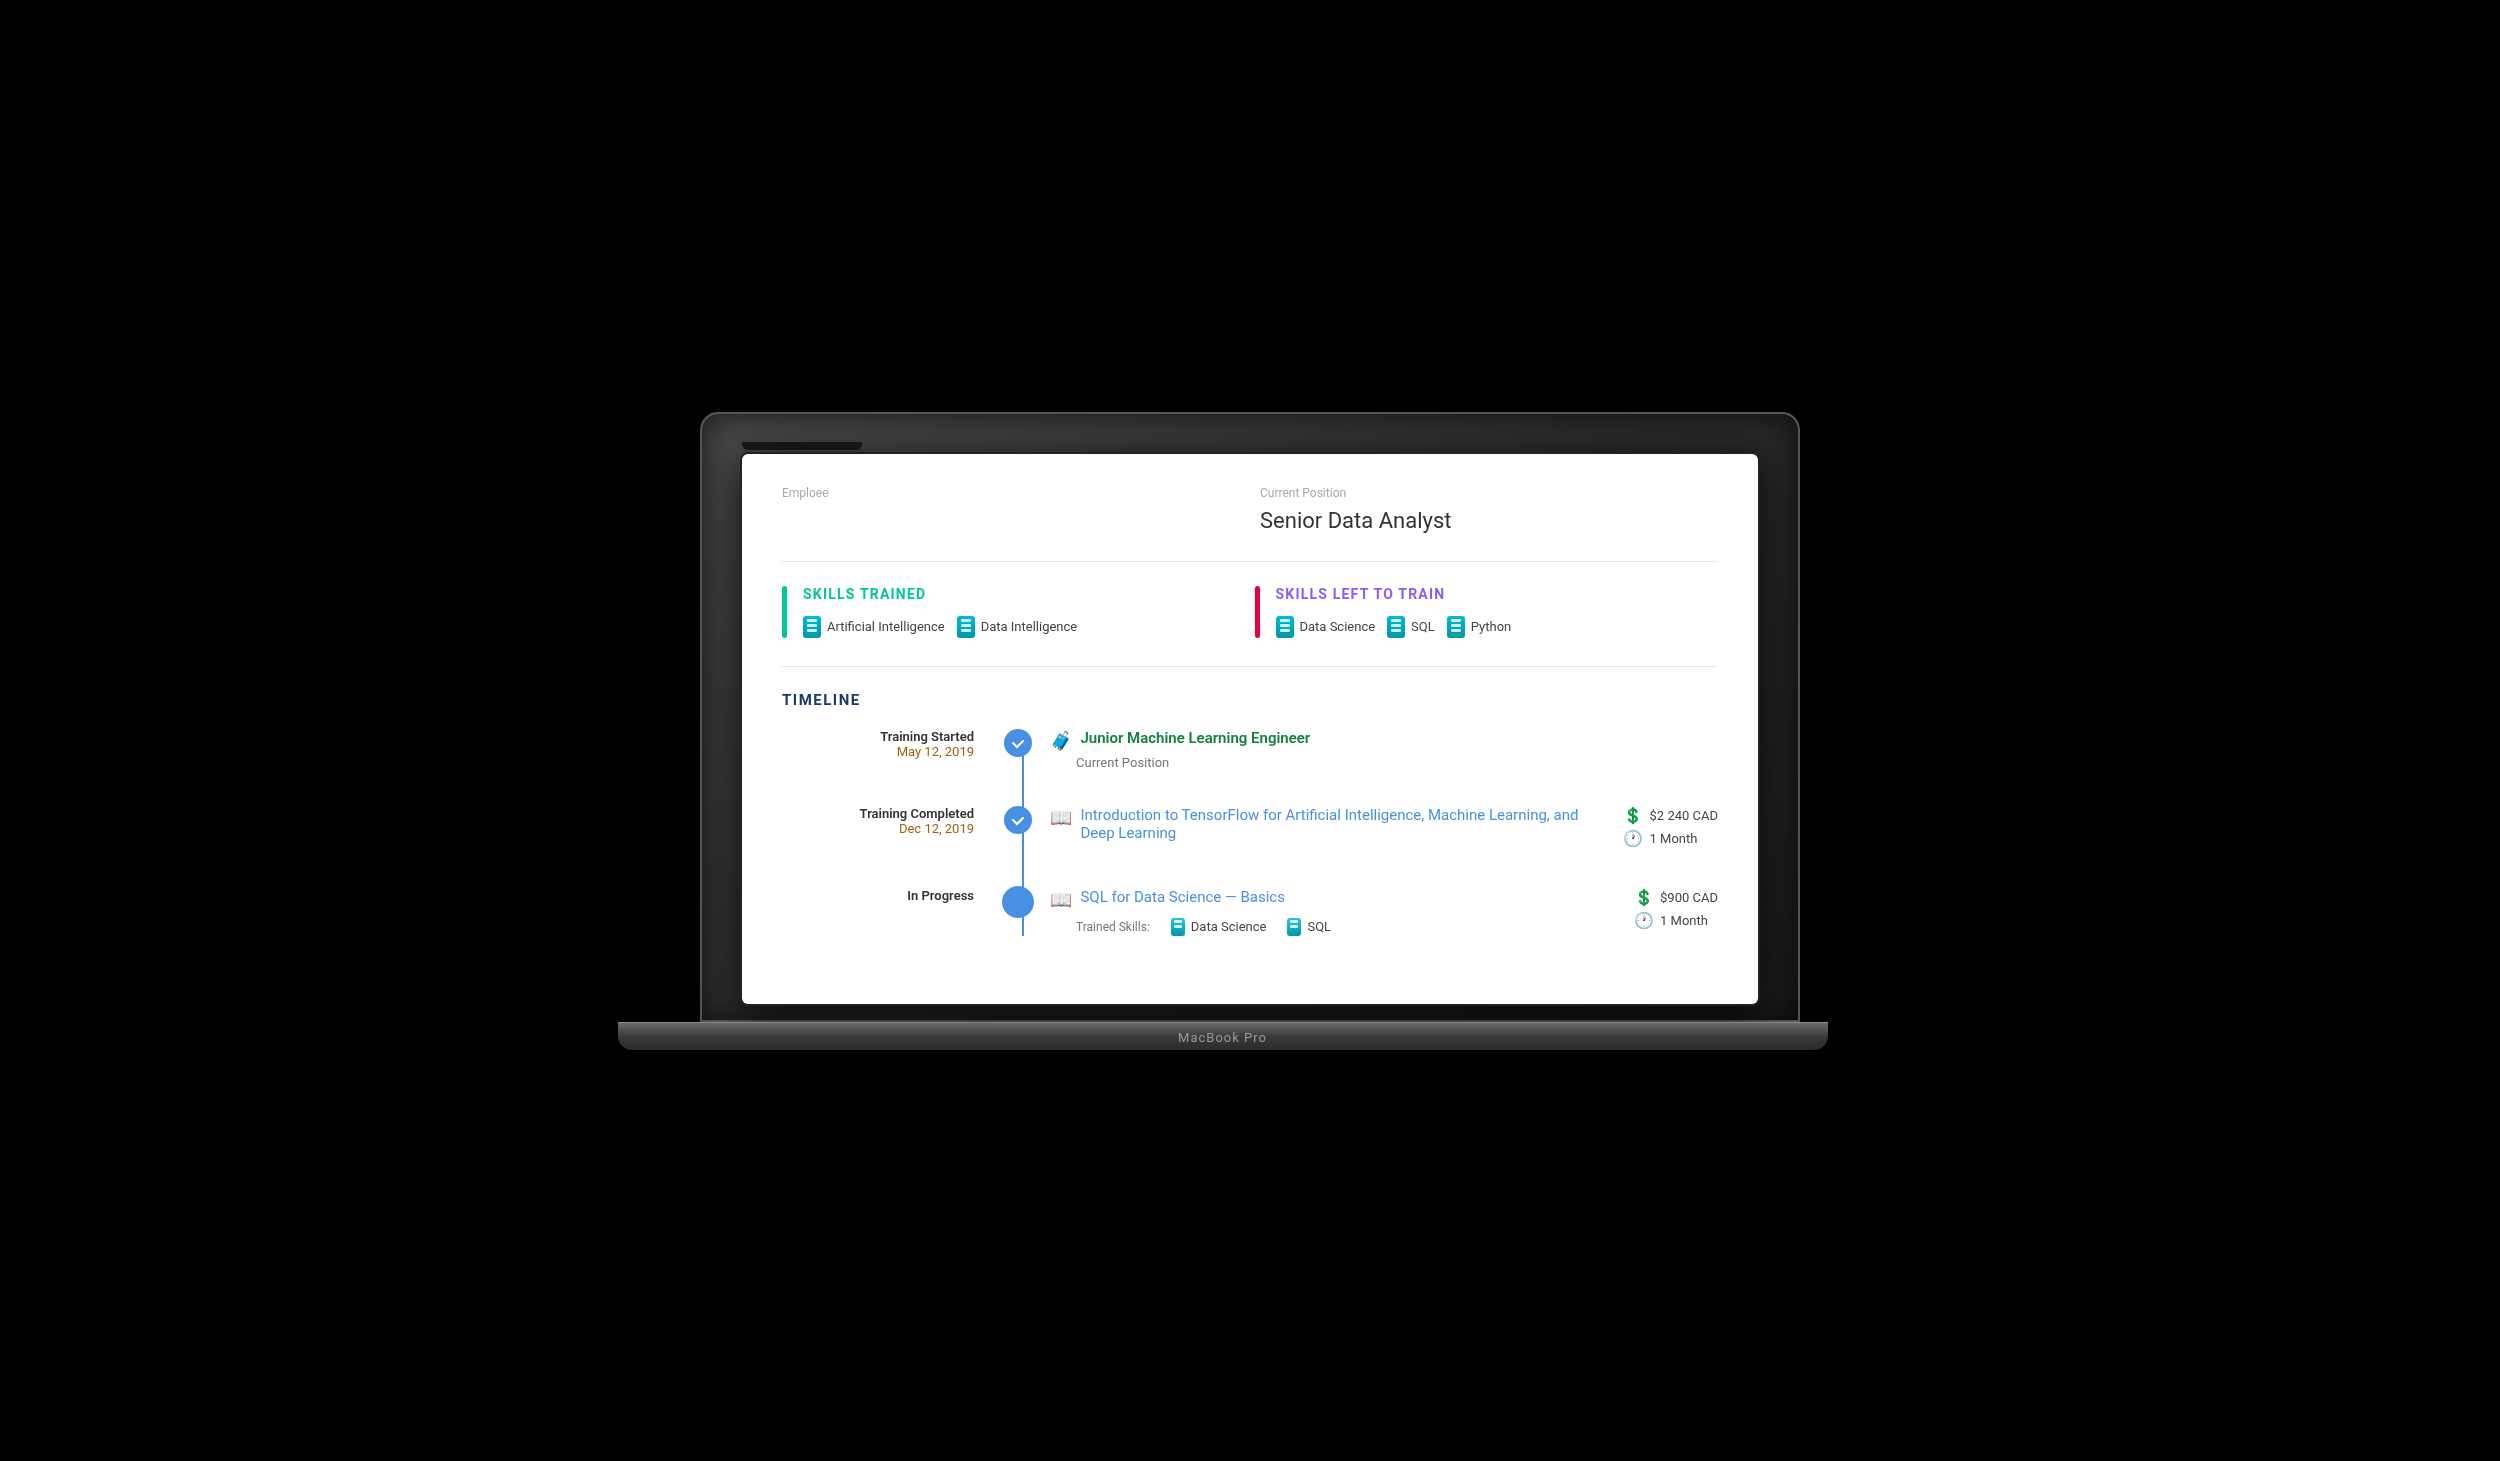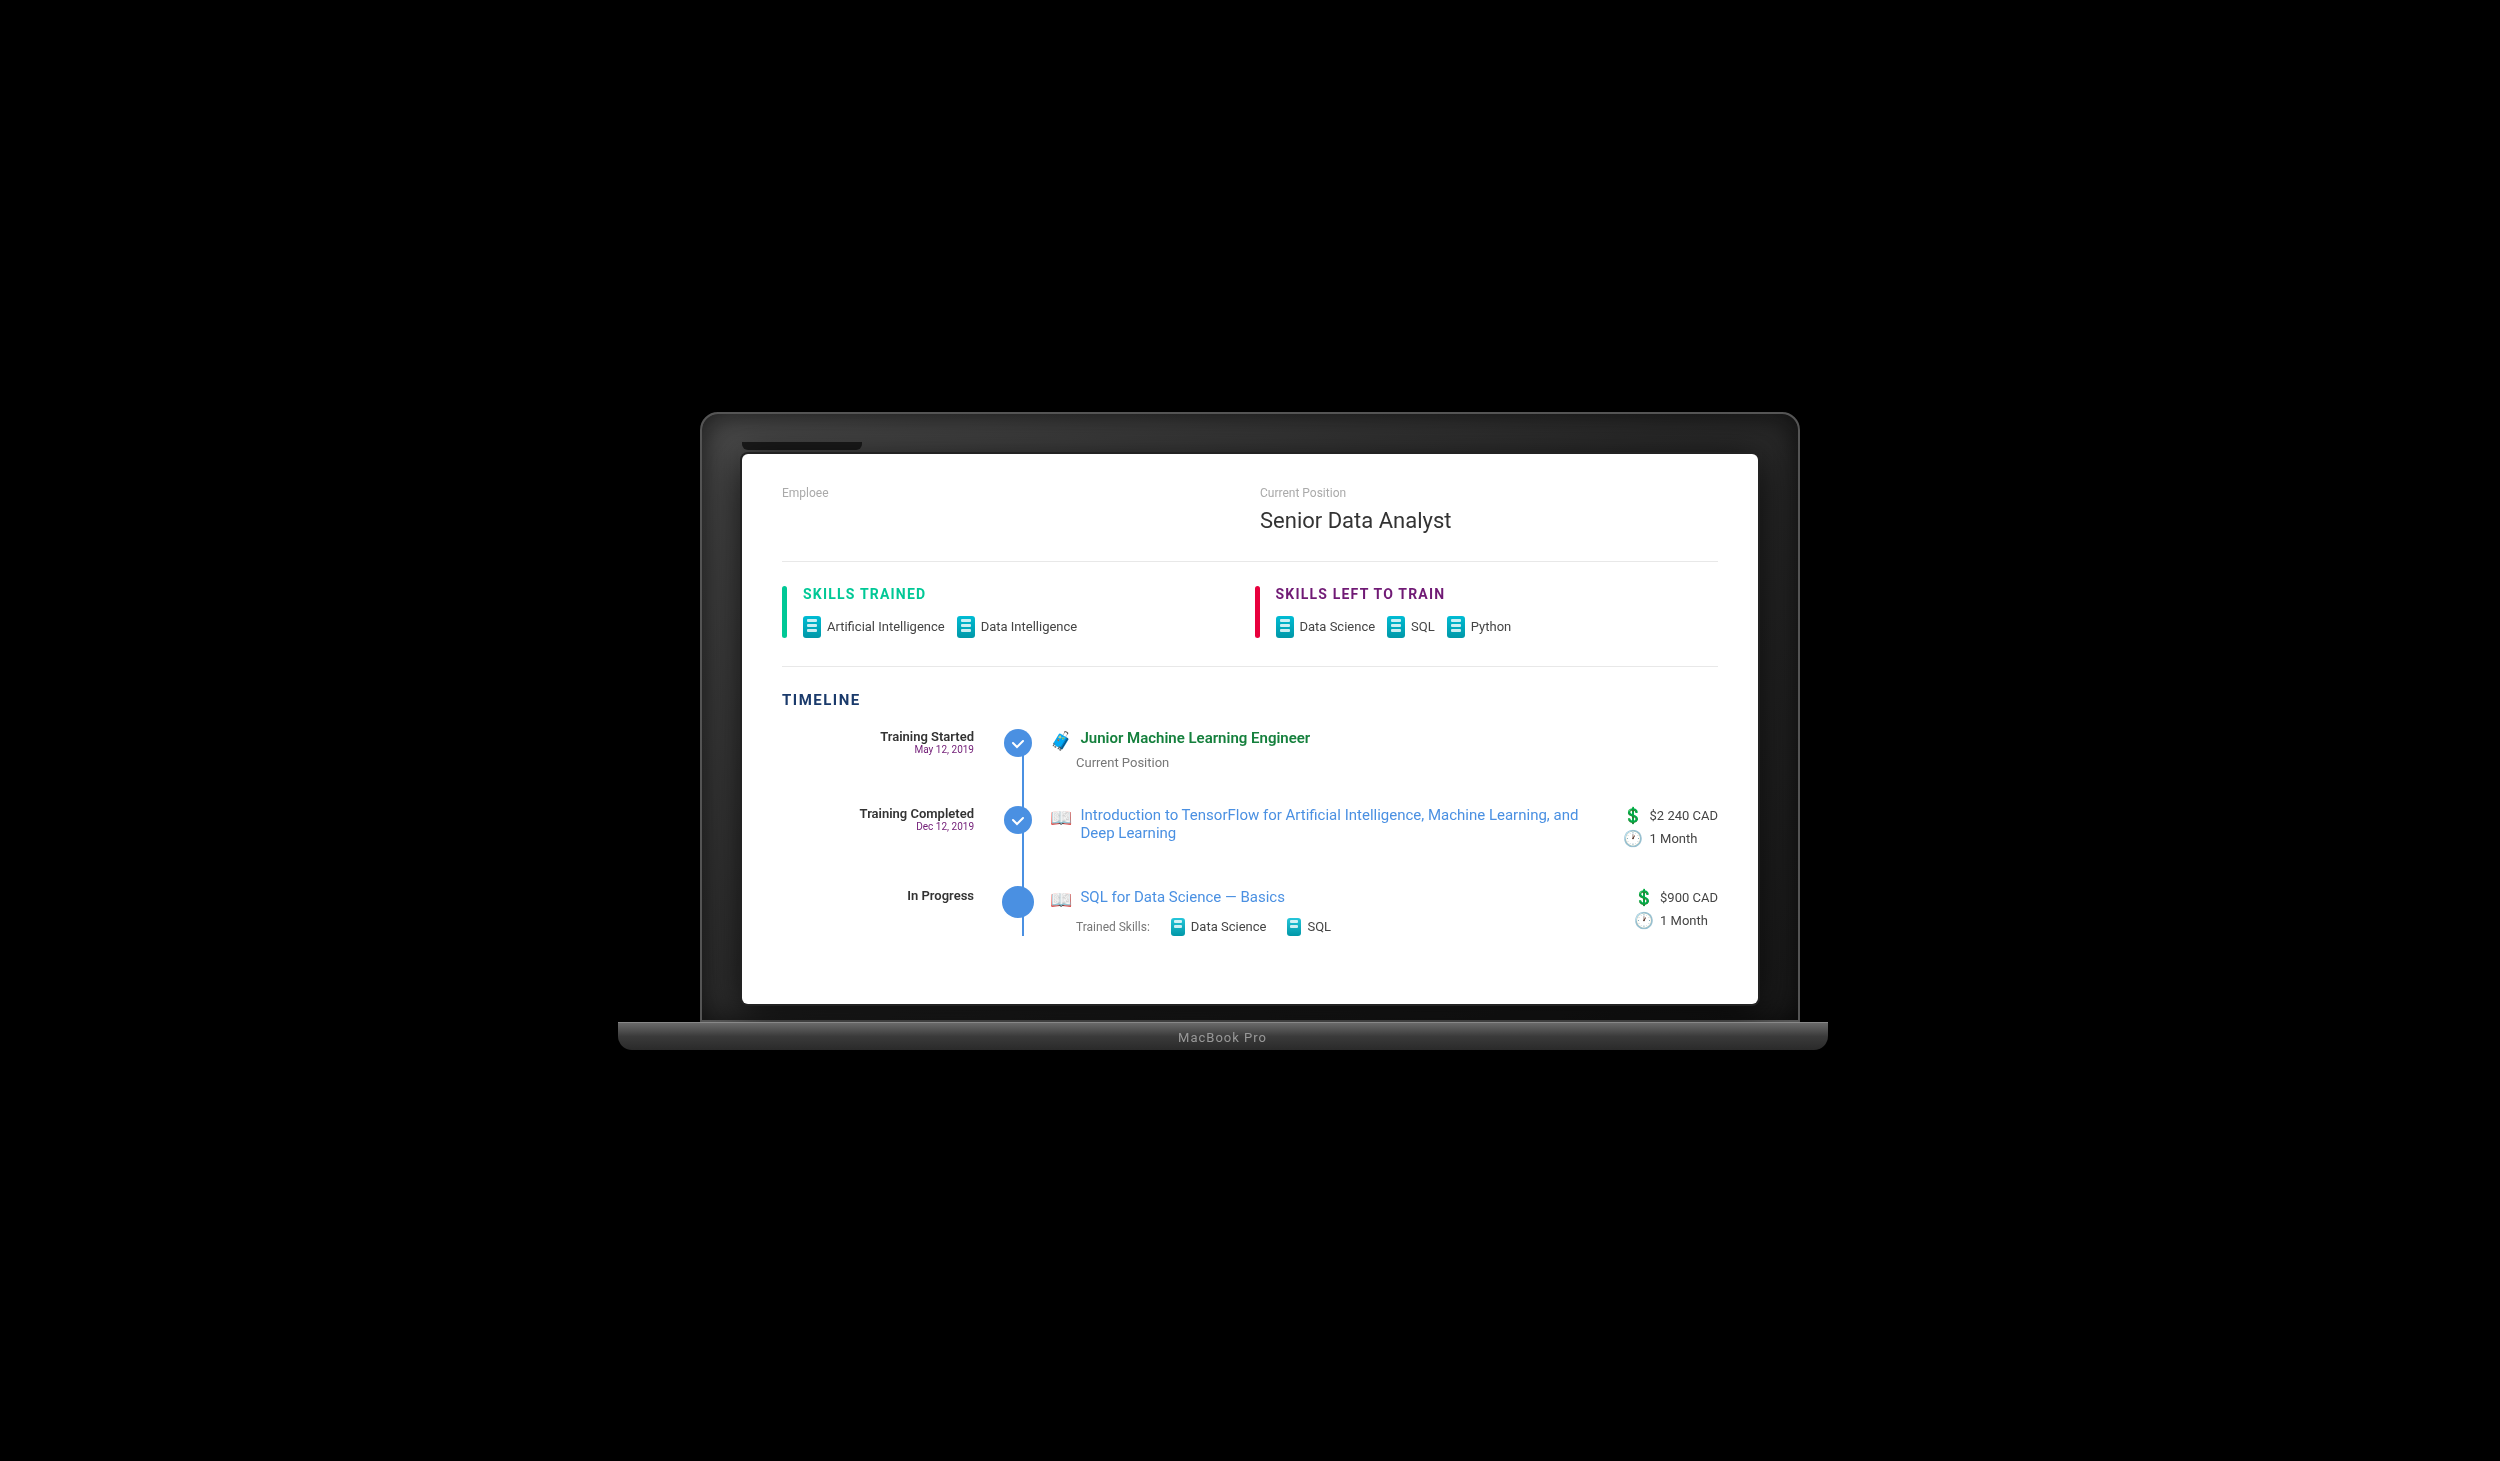--- a/index.html
+++ b/index.html
@@ -161,21 +161,21 @@
 
     .skills-title {
       font-size: 14px;
       font-weight: 700;
       letter-spacing: 1.2px;
       text-transform: uppercase;
       margin-bottom: 14px;
     }
 
     .skills-title.green { color: #00c896; }
-    .skills-title.red { color: #701a75; }
+    .skills-title.red { color: #8b5cf6; }
 
     .skills-tags {
       display: flex;
       flex-wrap: wrap;
       gap: 12px;
     }
 
     .skill-tag {
       display: flex;
       align-items: center;
@@ -235,22 +235,22 @@
       padding-top: 0;
     }
 
     .date-label {
       font-size: 13px;
       font-weight: 600;
       color: #333;
     }
 
     .date-value {
-      font-size: 10px;
-      color: #701a75;
+      font-size: 13px;
+      color: #a16207;
     }
 
     .timeline-dot {
       position: absolute;
       left: 222px;
       top: 0;
       width: 28px;
       height: 28px;
       border-radius: 50%;
       display: flex;

